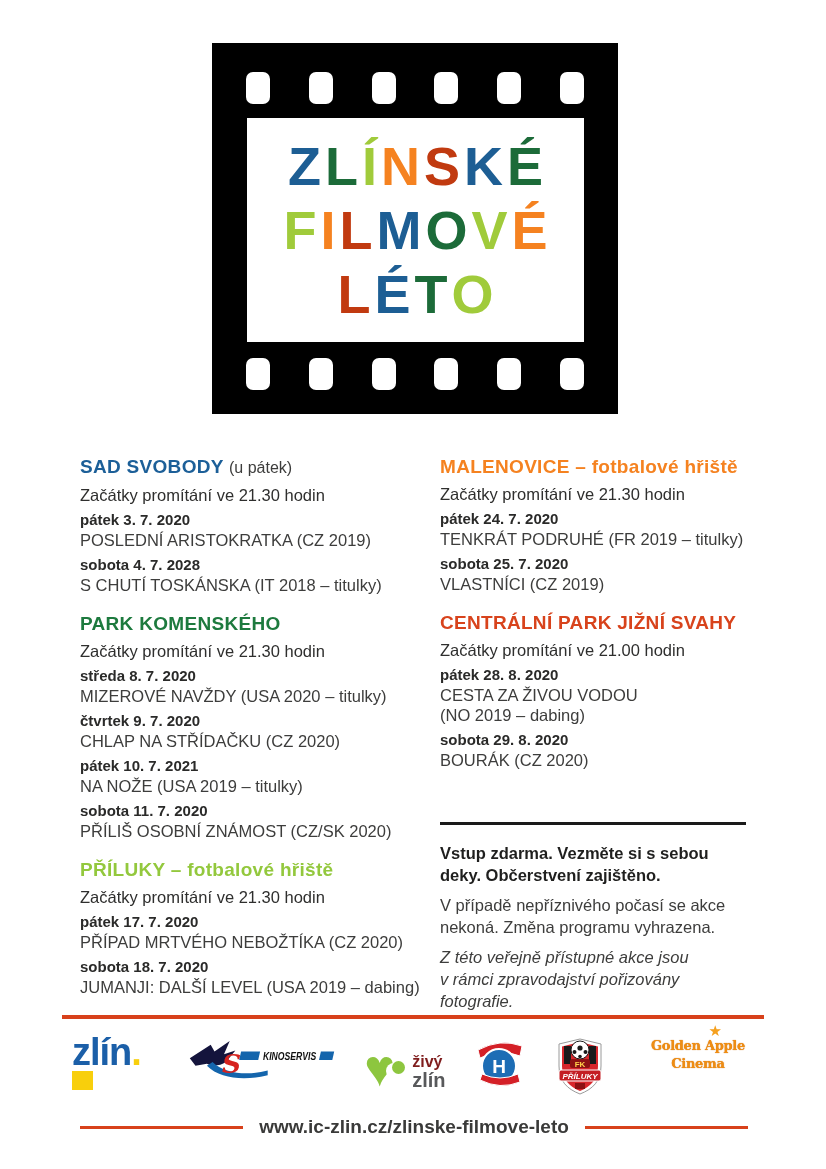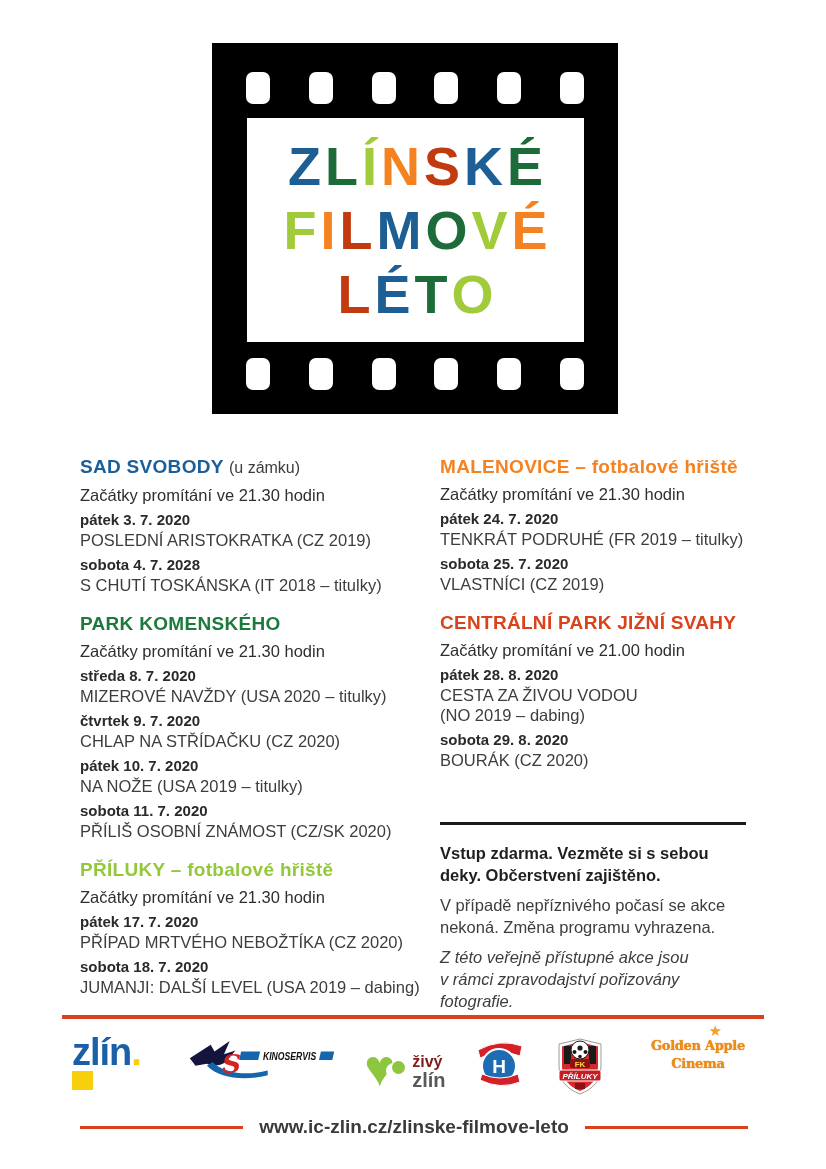--- a/index.html
+++ b/index.html
@@ -105,21 +105,21 @@
       <div class="sprocket"></div>
       <div class="sprocket"></div>
       <div class="sprocket"></div>
       <div class="sprocket"></div>
     </div>
 </div>
 
 <div class="columns">
   <div class="col" id="col-left">
       <section class="section">
-        <div class="section-title"><span class="title-main" style="color: rgb(28, 95, 152);">SAD SVOBODY</span> <span class="title-note">(u zámku)</span></div>
+        <div class="section-title"><span class="title-main" style="color: rgb(28, 95, 152);">SAD SVOBODY</span> <span class="title-note">(u pátek)</span></div>
         <div class="section-subtitle">Začátky promítání ve 21.30 hodin</div>
         <div class="screening">
           <div class="date">pátek 3. 7. 2020</div>
           <div class="film">POSLEDNÍ ARISTOKRATKA (CZ 2019)</div>
         </div>
         <div class="screening">
           <div class="date">sobota 4. 7. 2028</div>
           <div class="film">S CHUTÍ TOSKÁNSKA (IT 2018 – titulky)</div>
         </div>
       </section>
@@ -128,21 +128,21 @@
         <div class="section-subtitle">Začátky promítání ve 21.30 hodin</div>
         <div class="screening">
           <div class="date">středa 8. 7. 2020</div>
           <div class="film">MIZEROVÉ NAVŽDY (USA 2020 – titulky)</div>
         </div>
         <div class="screening">
           <div class="date">čtvrtek 9. 7. 2020</div>
           <div class="film">CHLAP NA STŘÍDAČKU (CZ 2020)</div>
         </div>
         <div class="screening">
-          <div class="date">pátek 10. 7. 2020</div>
+          <div class="date">pátek 10. 7. 2021</div>
           <div class="film">NA NOŽE (USA 2019 – titulky)</div>
         </div>
         <div class="screening">
           <div class="date">sobota 11. 7. 2020</div>
           <div class="film">PŘÍLIŠ OSOBNÍ ZNÁMOST (CZ/SK 2020)</div>
         </div>
       </section>
       <section class="section">
         <div class="section-title"><span class="title-main" style="color: rgb(147, 200, 61);">PŘÍLUKY – fotbalové hřiště</span></div>
         <div class="section-subtitle">Začátky promítání ve 21.30 hodin</div>

